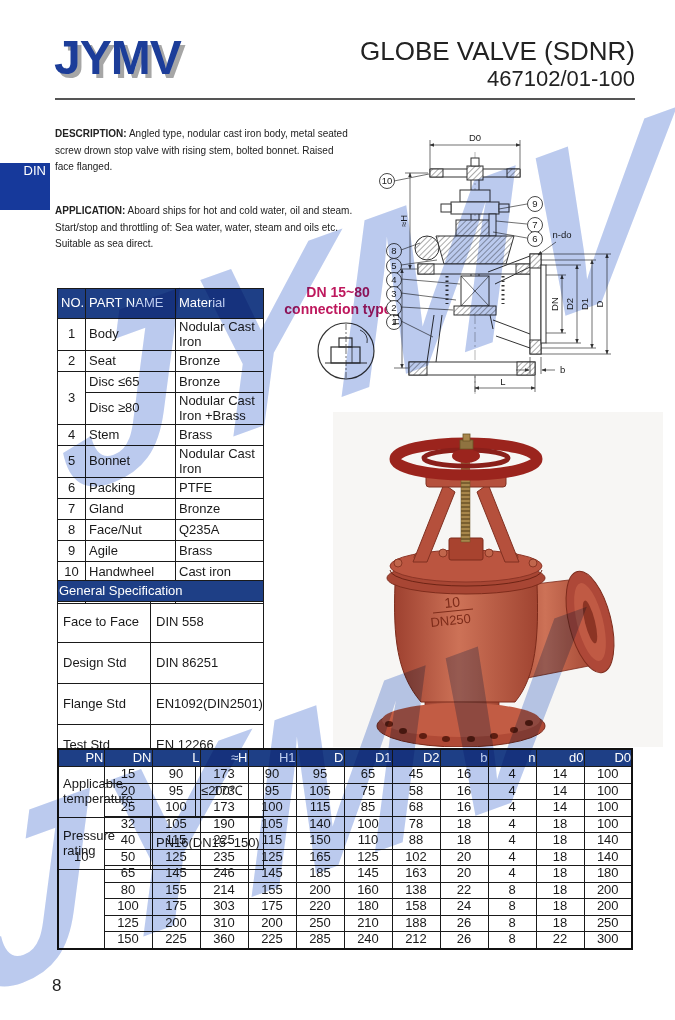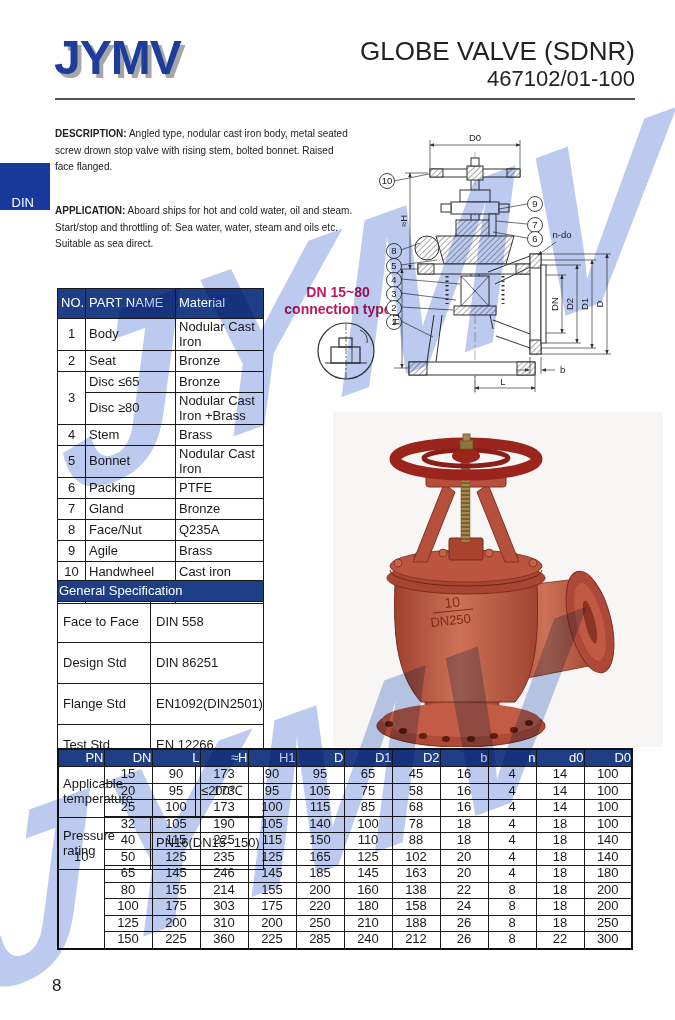--- a/index.html
+++ b/index.html
@@ -11,21 +11,21 @@
       transform:rotate(-20deg) skewX(-18deg);transform-origin:0 0;letter-spacing:6px;pointer-events:none;}
   .wm1{left:55px;top:295px;}
   .wm2{left:-35px;top:795px;}
   
   .logo{position:absolute;left:54px;top:30px;font-size:48px;font-weight:700;letter-spacing:-1px;
         color:#1c3d99;text-shadow:4px 4px 0 #a6a6a6;}
   .title1{position:absolute;right:40px;top:36px;font-size:26px;color:#222;}
   .title2{position:absolute;right:40px;top:66px;font-size:22px;color:#222;}
   .hrule{position:absolute;left:55px;top:98px;width:580px;height:0;border-top:2px solid #555;}
   .din{position:absolute;left:0;top:163px;width:50px;height:47px;background:#16399b;z-index:10;
-       display:flex;align-items:flex-end;justify-content:flex-end;padding-right:16px;box-sizing:border-box;
+       display:flex;align-items:flex-start;justify-content:flex-end;padding-right:4px;box-sizing:border-box;
        color:#fff;font-size:13px;}
   
   .blk{position:absolute;left:55px;margin:0;font-size:10px;line-height:16.5px;color:#222;}
   .desc{top:126px;width:296px;}
   .app{top:203px;width:308px;}
   .blk b{font-weight:700;}
   
   .tbl{position:absolute;border-collapse:collapse;table-layout:fixed;background:transparent;z-index:10;}
   .tbl td,.tbl th{border:1px solid #1a1a1a;font-size:13px;font-weight:normal;overflow:hidden;
                   line-height:1.12;background:transparent;}

